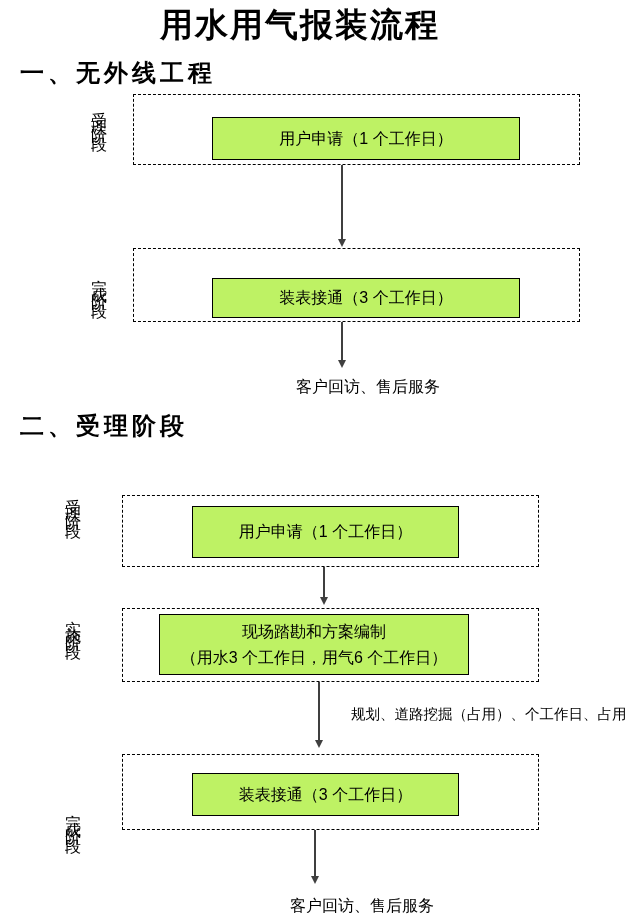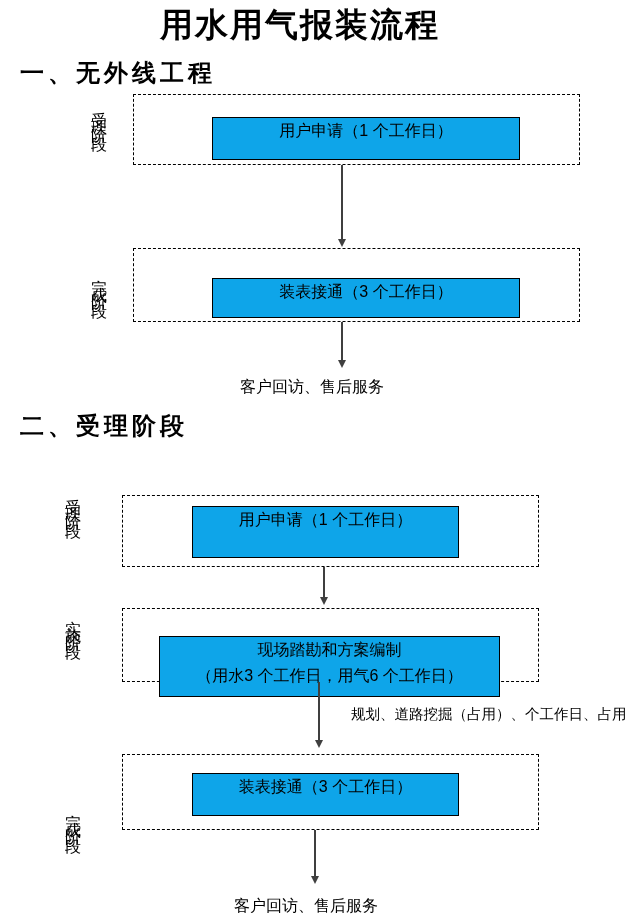--- a/index.html
+++ b/index.html
@@ -43,44 +43,44 @@
     border: 1px dashed #000000;
     box-sizing: border-box;
   }
   .solid-box {
     position: absolute;
     border: 1.5px solid #000000;
     box-sizing: border-box;
     display: flex;
     flex-direction: column;
     align-items: center;
-    justify-content: flex-start;
+    justify-content: center;
     text-align: center;
     font-size: 16px;
     line-height: 26px;
-    background: #0ea5e9;
+    background: #bef264;
   }
   .flow-arrow {
     position: absolute;
     width: 10px;
     display: flex;
     flex-direction: column;
     align-items: center;
   }
   .flow-arrow .stem { width: 1.5px; flex: 1; background: #3f3f3f; }
   .flow-arrow .head {
     width: 0; height: 0;
     border-left: 4.5px solid transparent;
     border-right: 4.5px solid transparent;
     border-top: 8px solid #3f3f3f;
   }
   .end-text {
     position: absolute;
     width: 200px;
-    text-align: left;
+    text-align: right;
     font-size: 16px;
   }
   .annotation {
     position: absolute;
     font-size: 14.5px;
     line-height: 27px;
     white-space: nowrap;
   }
 </style>
 </head>
@@ -124,21 +124,21 @@
     <div>用户申请（1 个工作日）</div>
   </div>
 
   <div class="flow-arrow" style="left:319px; top:567px; height:38px;">
     <div class="stem"></div>
     <div class="head"></div>
   </div>
 
   <div class="stage-label" style="left:65px; top:607px;">实施阶段</div>
   <div class="dashed-box" style="left:122px; top:608px; width:417px; height:74px;"></div>
-  <div class="solid-box" style="left:159px; top:614px; width:341px; height:61px;margin-top:22px;">
+  <div class="solid-box" style="left:159px; top:614px; width:310px; height:61px;">
     <div>现场踏勘和方案编制</div>
     <div>（用水3 个工作日，用气6 个工作日）</div>
   </div>
 
   <div class="flow-arrow" style="left:314px; top:682px; height:66px;">
     <div class="stem"></div>
     <div class="head"></div>
   </div>
   <div class="annotation" style="left:351px; top:701px;">
     <div>规划、道路挖掘（占用）、个工作日、占用</div>

